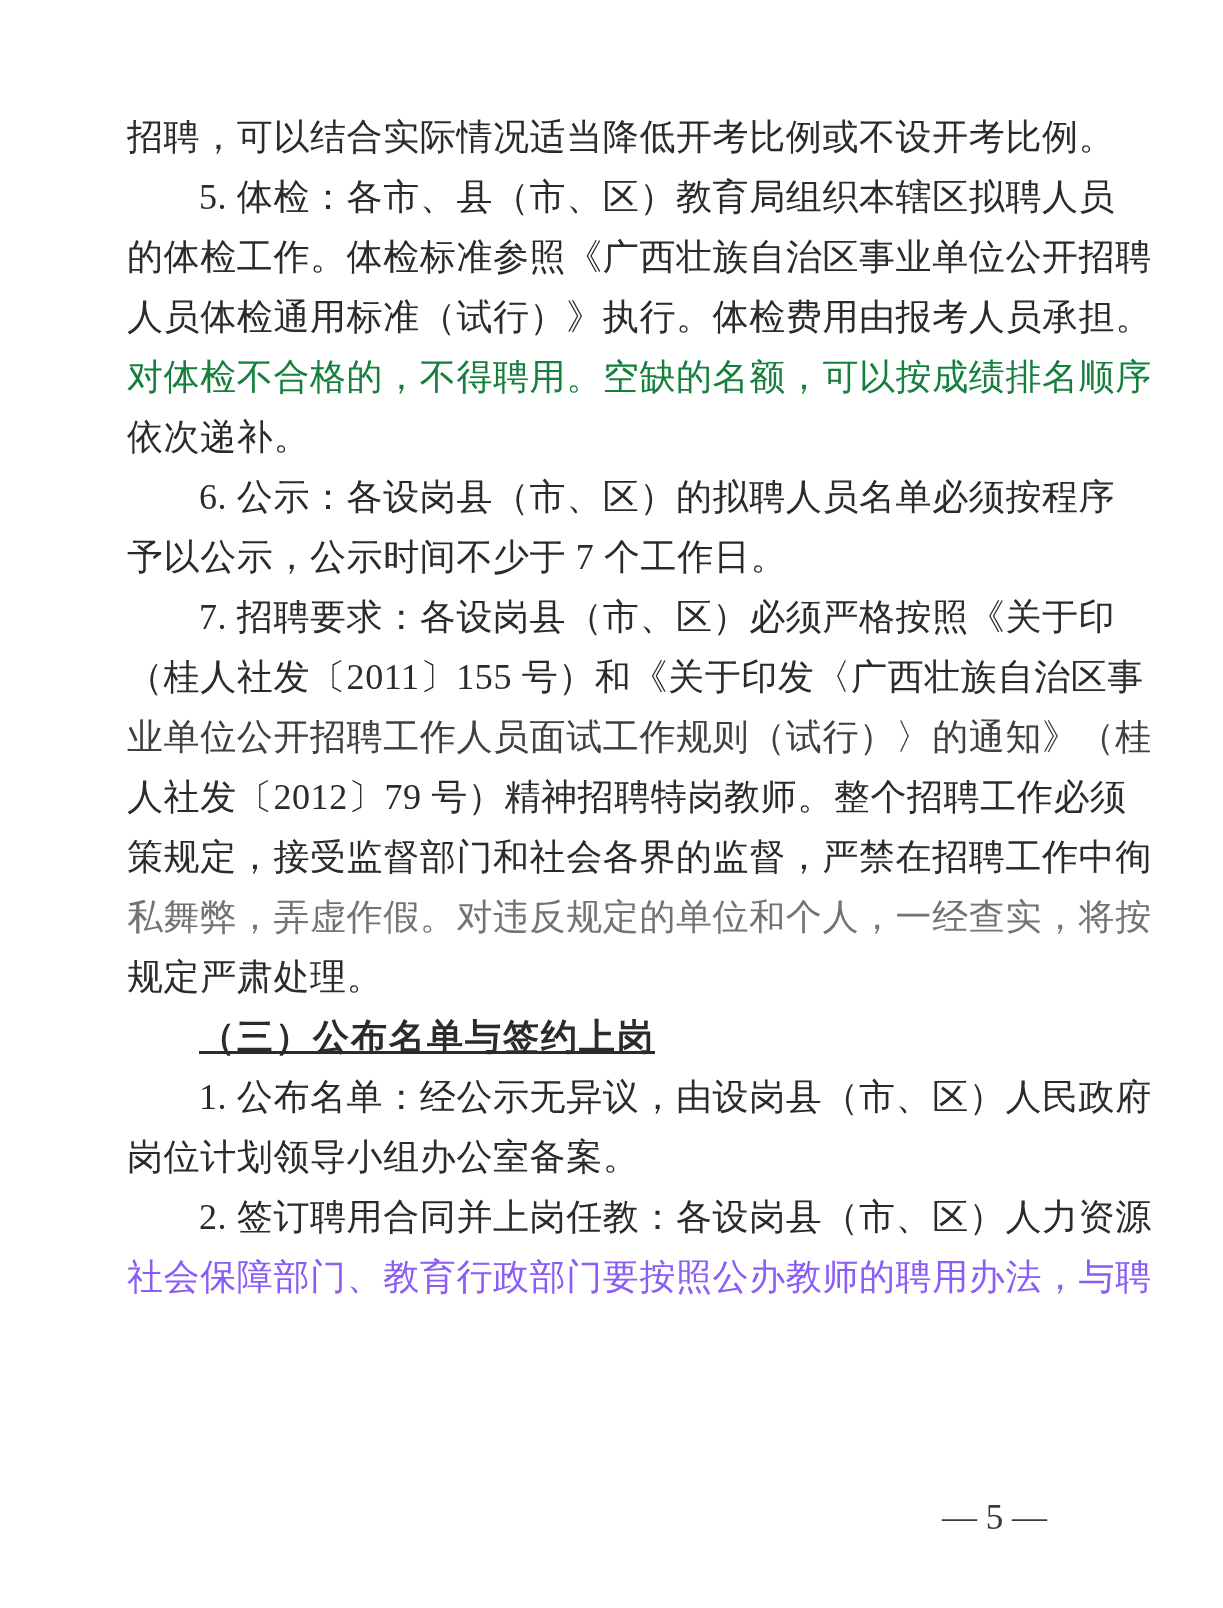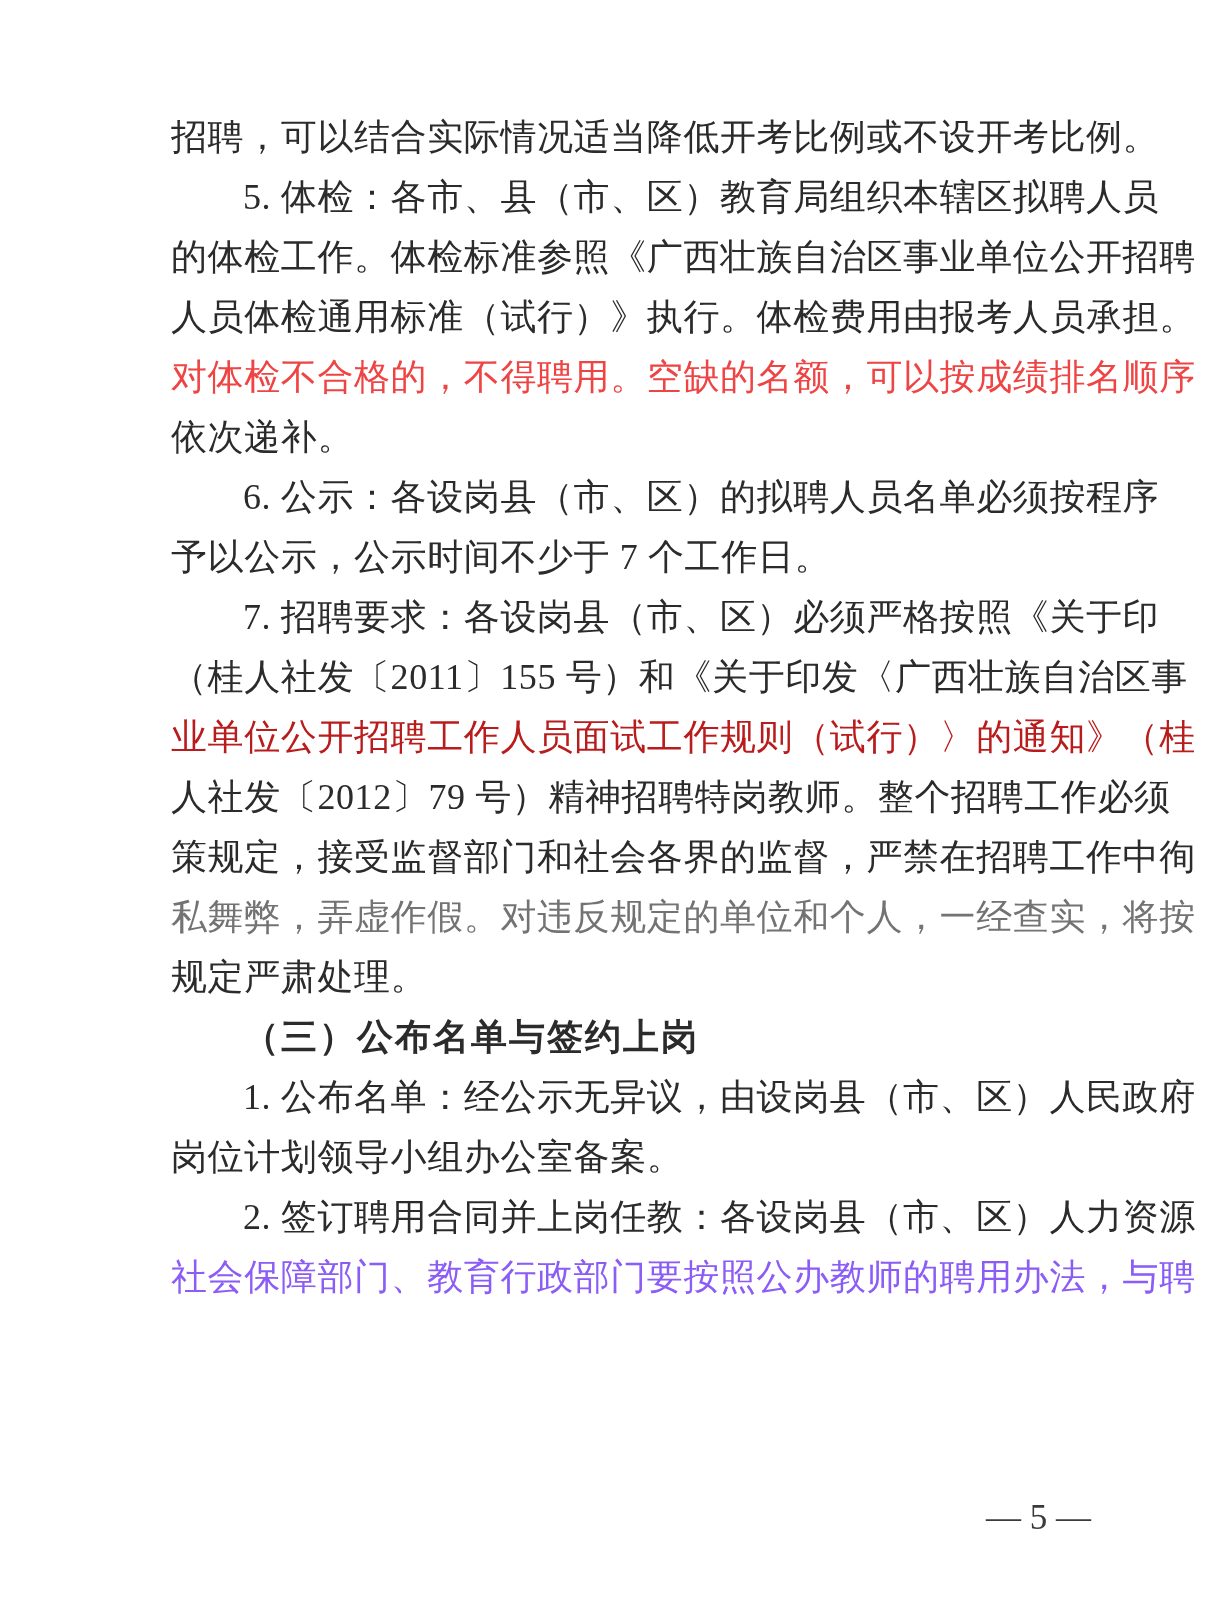--- a/index.html
+++ b/index.html
@@ -7,21 +7,20 @@
     padding: 0;
     background: #ffffff;
   }
   .page {
     position: relative;
     width: 1171px;
     height: 1608px;
     background: #ffffff;
     overflow: hidden;
     font-family: "Liberation Serif", serif;
-    margin-left: 44px;
   }
   .text-block {
     position: absolute;
     left: 127px;
     top: 107px;
     width: 954px;
   }
   .doc-line {
     font-size: 36px;
     line-height: 60px;
@@ -29,20 +28,21 @@
     white-space: nowrap;
     color: #2b2b2b;
     font-weight: 400;
   }
   .doc-line.indent {
     text-indent: 72px;
   }
   .doc-line.bold {
     font-weight: 700;
     letter-spacing: 2px;
+    text-decoration: underline;
   }
   .page-footer {
     position: absolute;
     top: 1498px;
     right: 124px;
     font-size: 35px;
     line-height: 40px;
     color: #3a3a3a;
     white-space: pre;
   }
@@ -59,27 +59,27 @@
 <body>
 
 <div class="page" style="background: rgb(255, 255, 255);">
 
   <div class="text-block">
 
   <div class="doc-line" style="color: rgb(43, 43, 43);">招聘，可以结合实际情况适当降低开考比例或不设开考比例。</div>
       <div class="doc-line indent" style="color: rgb(43, 43, 43);">5. 体检：各市、县（市、区）教育局组织本辖区拟聘人员</div>
       <div class="doc-line" style="color: rgb(43, 43, 43);">的体检工作。体检标准参照《广西壮族自治区事业单位公开招聘</div>
       <div class="doc-line" style="color: rgb(43, 43, 43); text-align: center;">人员体检通用标准（试行）》执行。体检费用由报考人员承担。</div>
-      <div class="doc-line" style="color: #ef4444;">对体检不合格的，不得聘用。空缺的名额，可以按成绩排名顺序</div>
+      <div class="doc-line" style="color: #15803d;">对体检不合格的，不得聘用。空缺的名额，可以按成绩排名顺序</div>
       <div class="doc-line" style="color: rgb(43, 43, 43);">依次递补。</div>
       <div class="doc-line indent" style="color: rgb(43, 43, 43);">6. 公示：各设岗县（市、区）的拟聘人员名单必须按程序</div>
       <div class="doc-line" style="color: rgb(43, 43, 43);">予以公示，公示时间不少于 7 个工作日。</div>
       <div class="doc-line indent" style="color: rgb(43, 43, 43);">7. 招聘要求：各设岗县（市、区）必须严格按照《关于印</div>
       <div class="doc-line" style="color: rgb(43, 43, 43);">（桂人社发〔2011〕155 号）和《关于印发〈广西壮族自治区事</div>
-      <div class="doc-line" style="color: #b91c1c;">业单位公开招聘工作人员面试工作规则（试行）〉的通知》（桂</div>
+      <div class="doc-line" style="color: #404040;">业单位公开招聘工作人员面试工作规则（试行）〉的通知》（桂</div>
       <div class="doc-line" style="color: rgb(43, 43, 43);">人社发〔2012〕79 号）精神招聘特岗教师。整个招聘工作必须</div>
       <div class="doc-line" style="color: rgb(43, 43, 43);">策规定，接受监督部门和社会各界的监督，严禁在招聘工作中徇</div>
       <div class="doc-line" style="color: #737373;">私舞弊，弄虚作假。对违反规定的单位和个人，一经查实，将按</div>
       <div class="doc-line" style="color: rgb(43, 43, 43);">规定严肃处理。</div>
       <div class="doc-line indent bold" style="color: rgb(43, 43, 43);">（三）公布名单与签约上岗</div>
       <div class="doc-line indent" style="color: rgb(43, 43, 43);">1. 公布名单：经公示无异议，由设岗县（市、区）人民政府</div>
       <div class="doc-line" style="color: rgb(43, 43, 43);">岗位计划领导小组办公室备案。</div>
       <div class="doc-line indent" style="color: rgb(43, 43, 43);">2. 签订聘用合同并上岗任教：各设岗县（市、区）人力资源</div>
       <div class="doc-line" style="color: #8b5cf6;">社会保障部门、教育行政部门要按照公办教师的聘用办法，与聘</div>
     </div>

